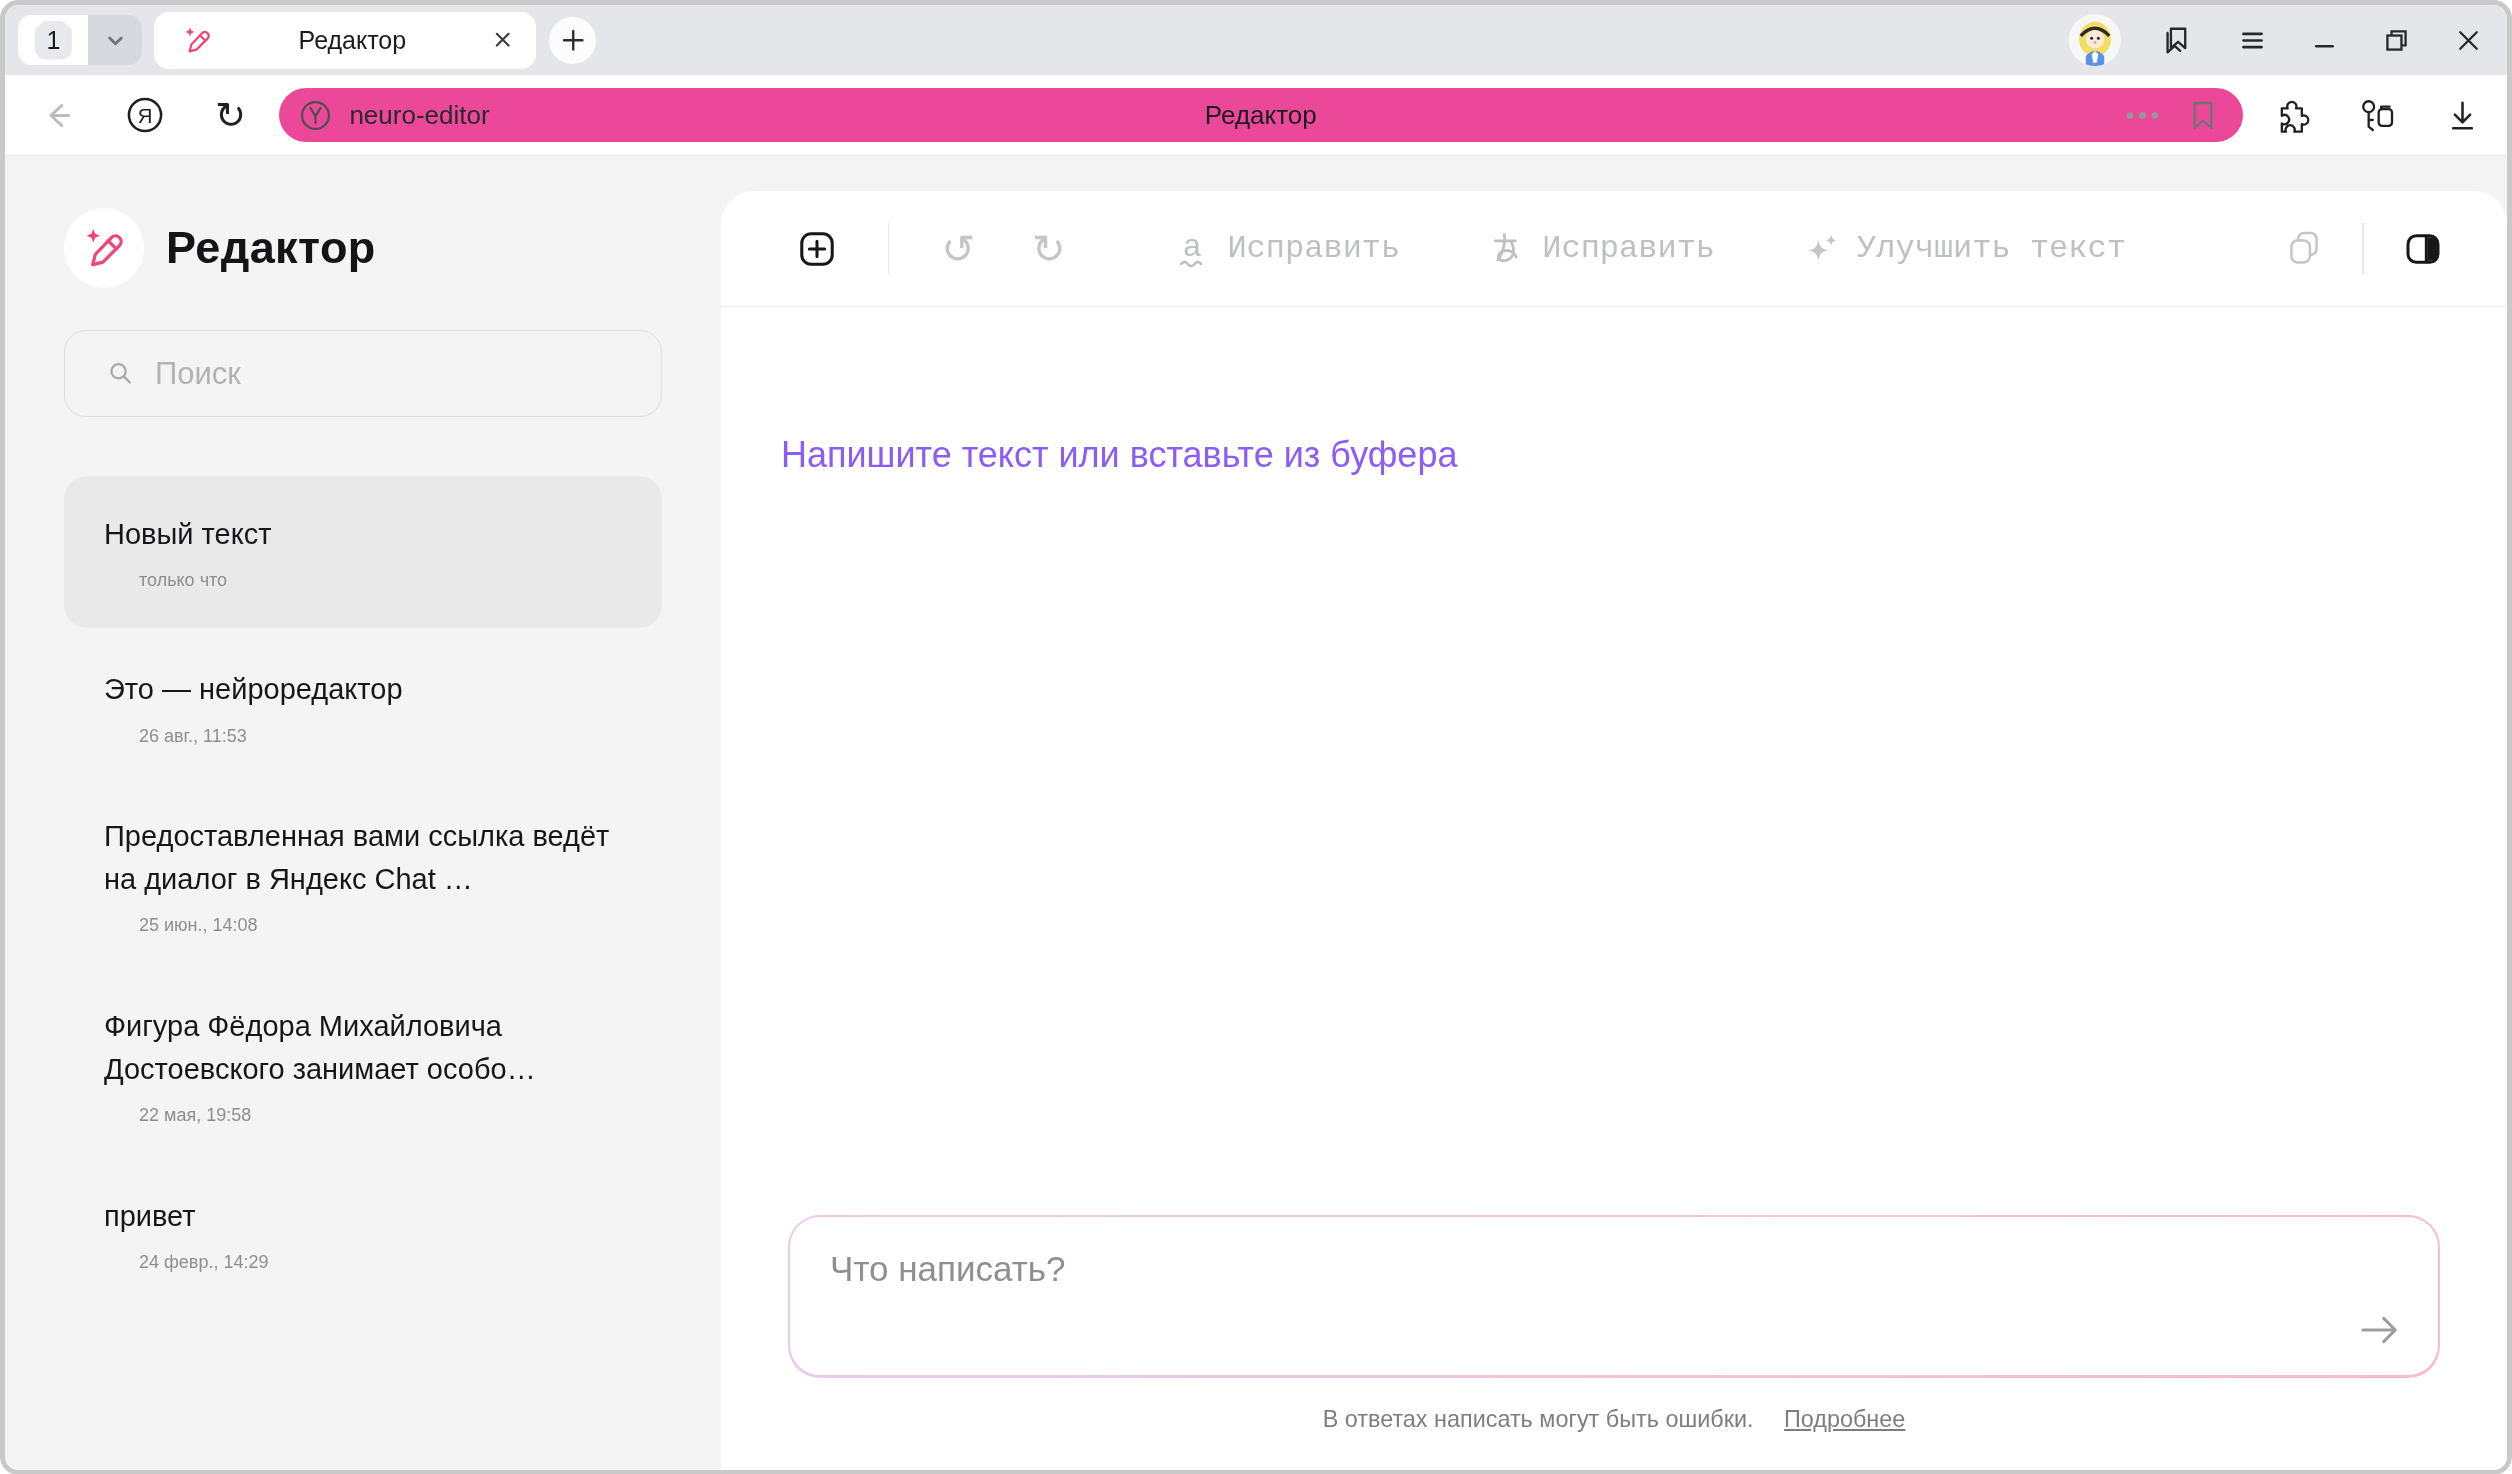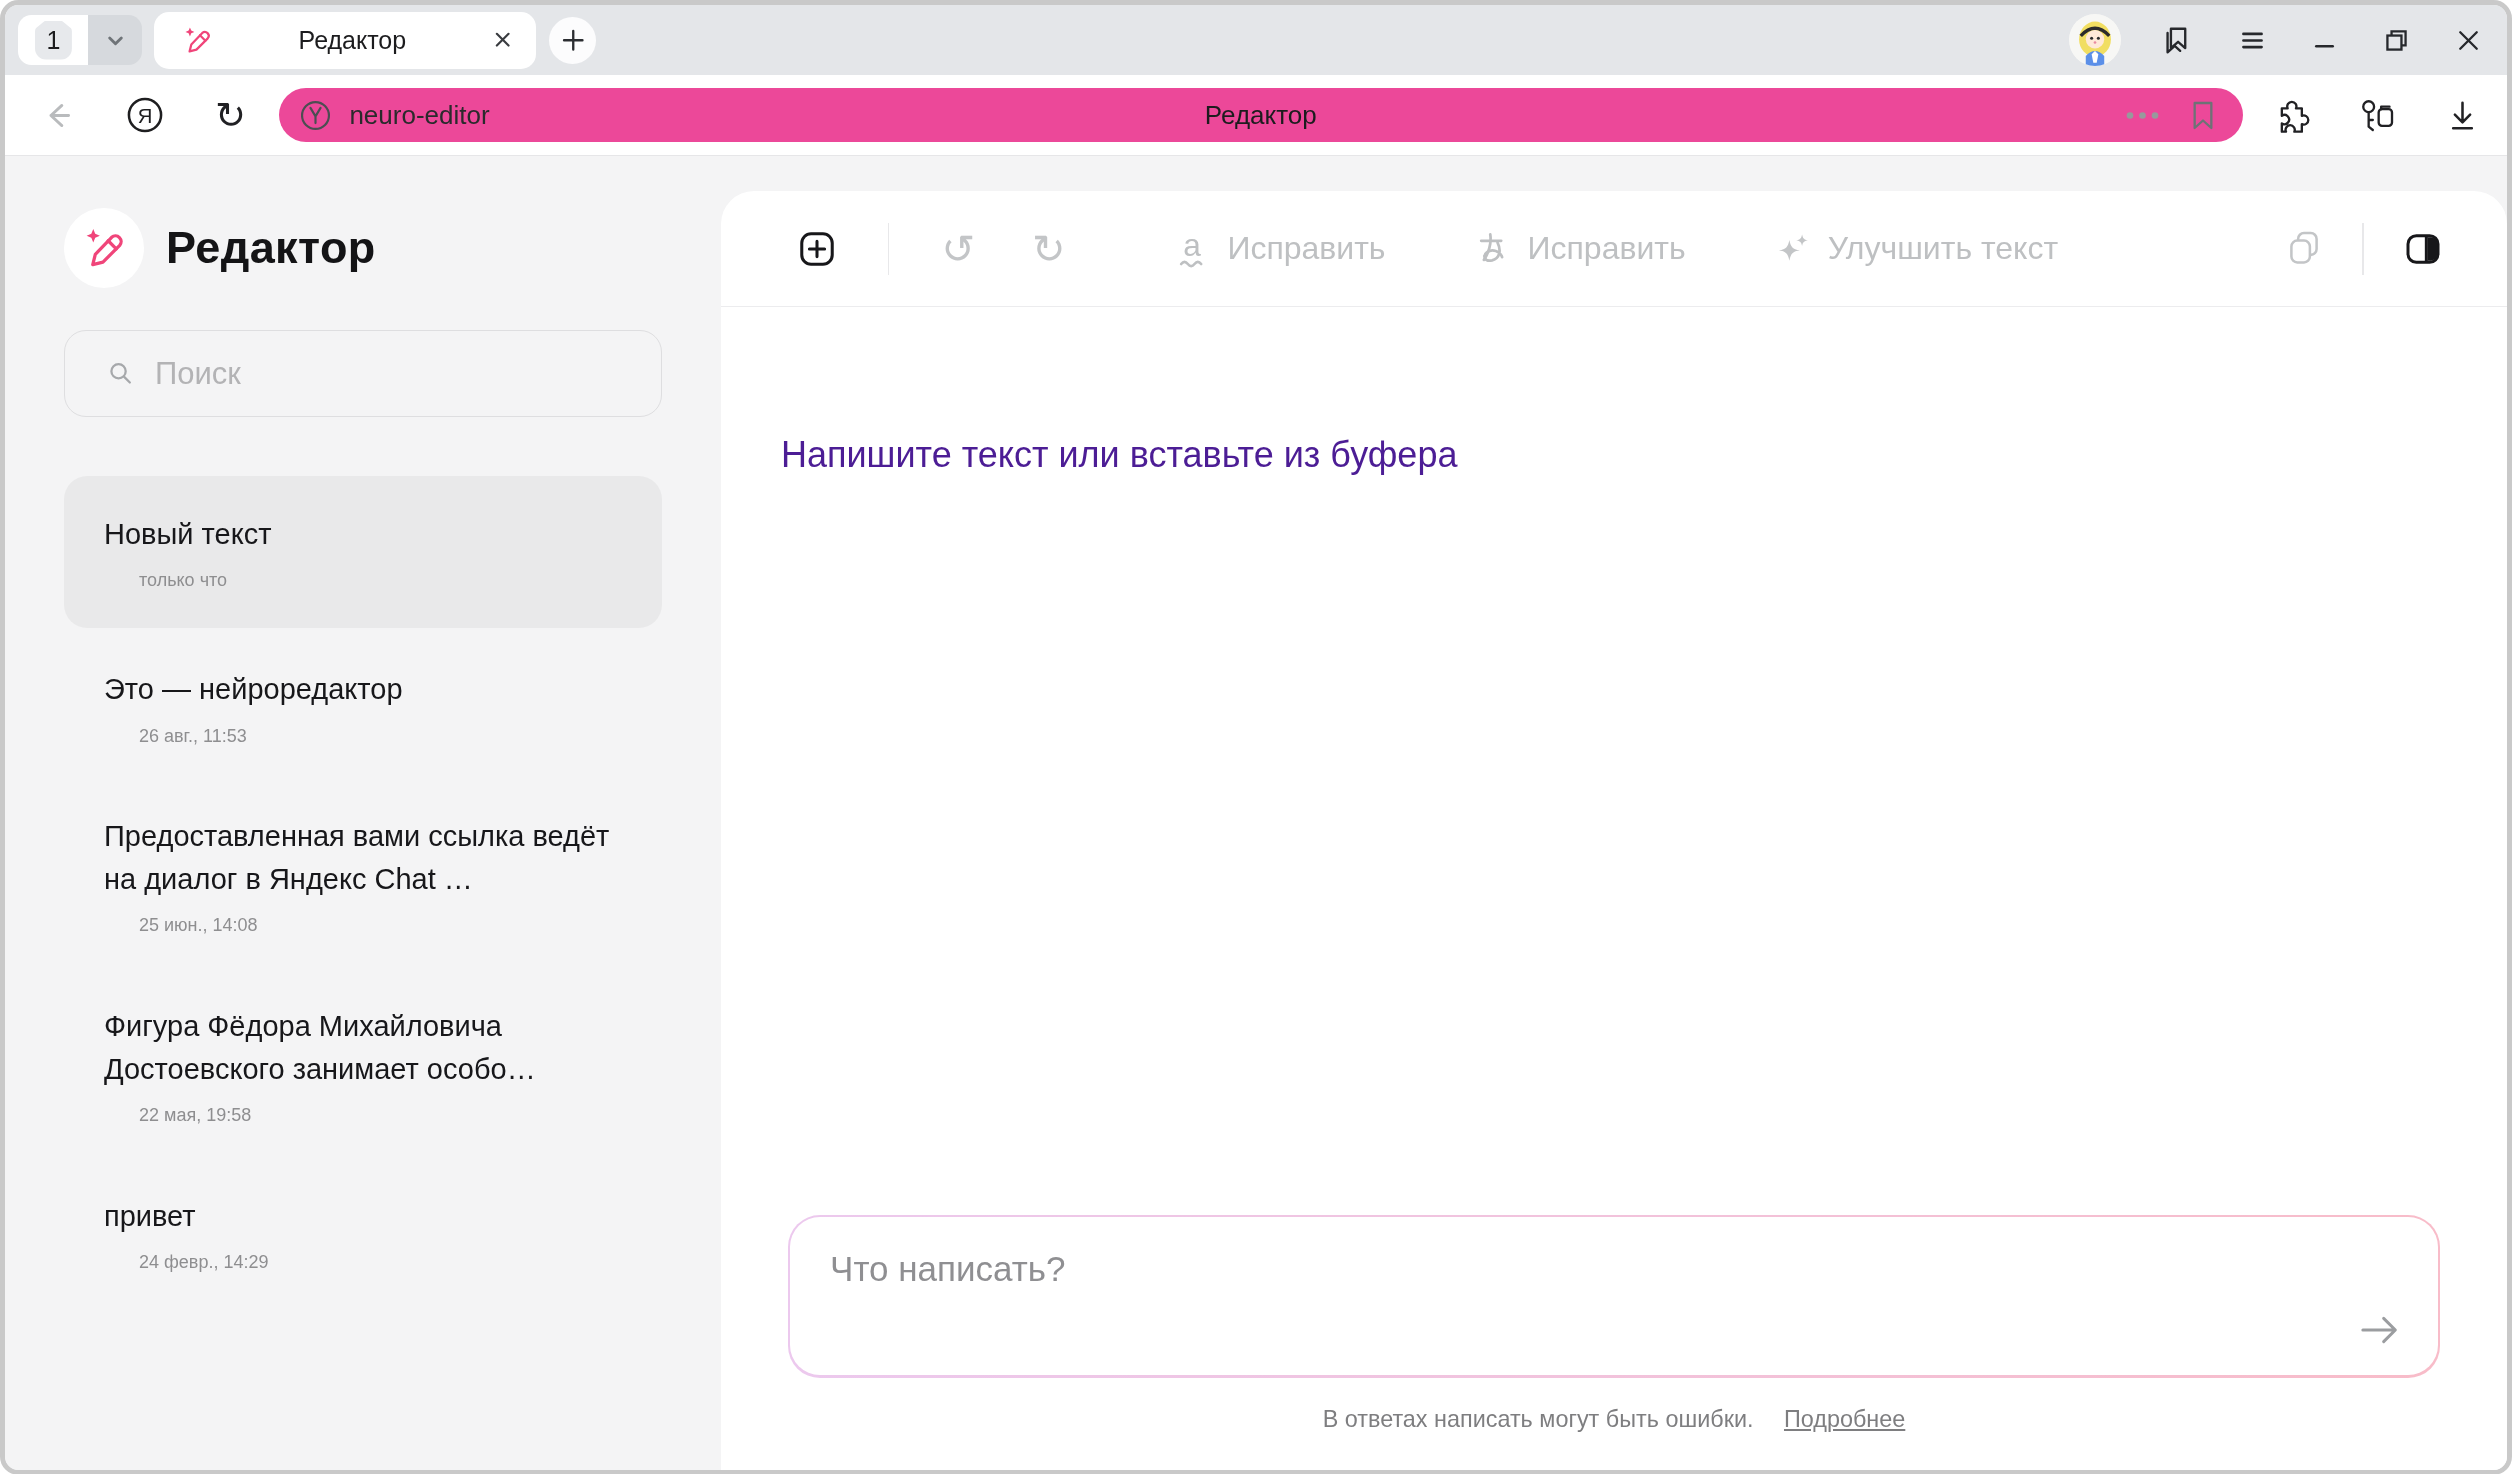--- a/index.html
+++ b/index.html
@@ -53,26 +53,26 @@
   .doc-title { font-size:29px; color:#17171a; line-height:43px; }
   .doc-time { margin-top:14.2px; font-size:18px; color:#8e8e90;margin-left:35px; }
 
   
   .card { position:absolute; left:716px; top:35px; right:0; bottom:0; background:#ffffff;
           border-radius:33px 33px 0 0; display:flex; flex-direction:column; }
   .toolbar { height:116px; flex:0 0 116px; display:flex; align-items:center; padding:0 62px;
              border-bottom:0.8px solid #ececee; }
   .tb-div { width:1.7px; height:52px; background:#e8e8ea; }
   .tb-group { display:flex; align-items:center; gap:15px; color:#bec0c2; }
-  .tb-label { font-size:32px; color:#bec0c2; }
+  .tb-label { font-size:32px; color:#bec0c2;font-family:Liberation Mono, monospace; }
   .uglyph { font-family:"DejaVu Sans", sans-serif; font-size:40px; line-height:40px; color:#c3c5c7; }
   .tb-spacer { flex:1; }
 
   .editor { flex:1; padding:127px 60px 0; }
-  .editor-ph { font-size:36px; color:#4c1d95; }
+  .editor-ph { font-size:36px; color:#8b5cf6; }
 
   .promptwrap { margin:0 67px 0; padding:2.1px; border-radius:32px;
                 background:linear-gradient(90deg, var(--pb-start), var(--pb-end)); }
   .promptbox { background:#ffffff; border-radius:30px; height:158px; position:relative; padding:32px 44px 0 40px; }
   .promptbox textarea { width:100%; height:109px; border:0; outline:0; resize:none; background:transparent;
                         font-family:inherit; font-size:35px; color:#333; }
   .promptbox textarea::placeholder { color:#8f8f92; }
   .send-btn { position:absolute; right:35px; bottom:22px; width:47px; height:47px;
               display:flex; align-items:center; justify-content:center; cursor:pointer; }
   .disclaimer { text-align:center; margin:28.5px 0 37px; font-size:23.4px; color:#7e7e80; }

